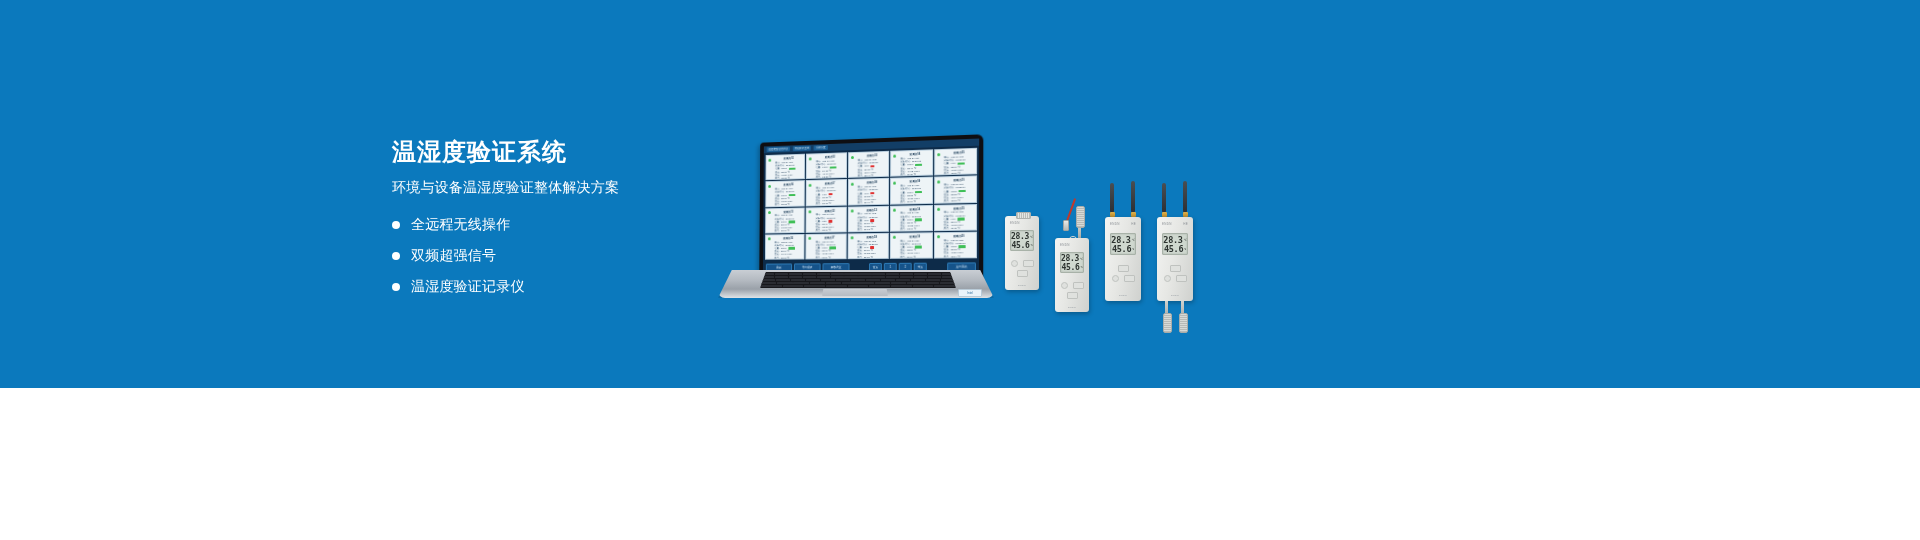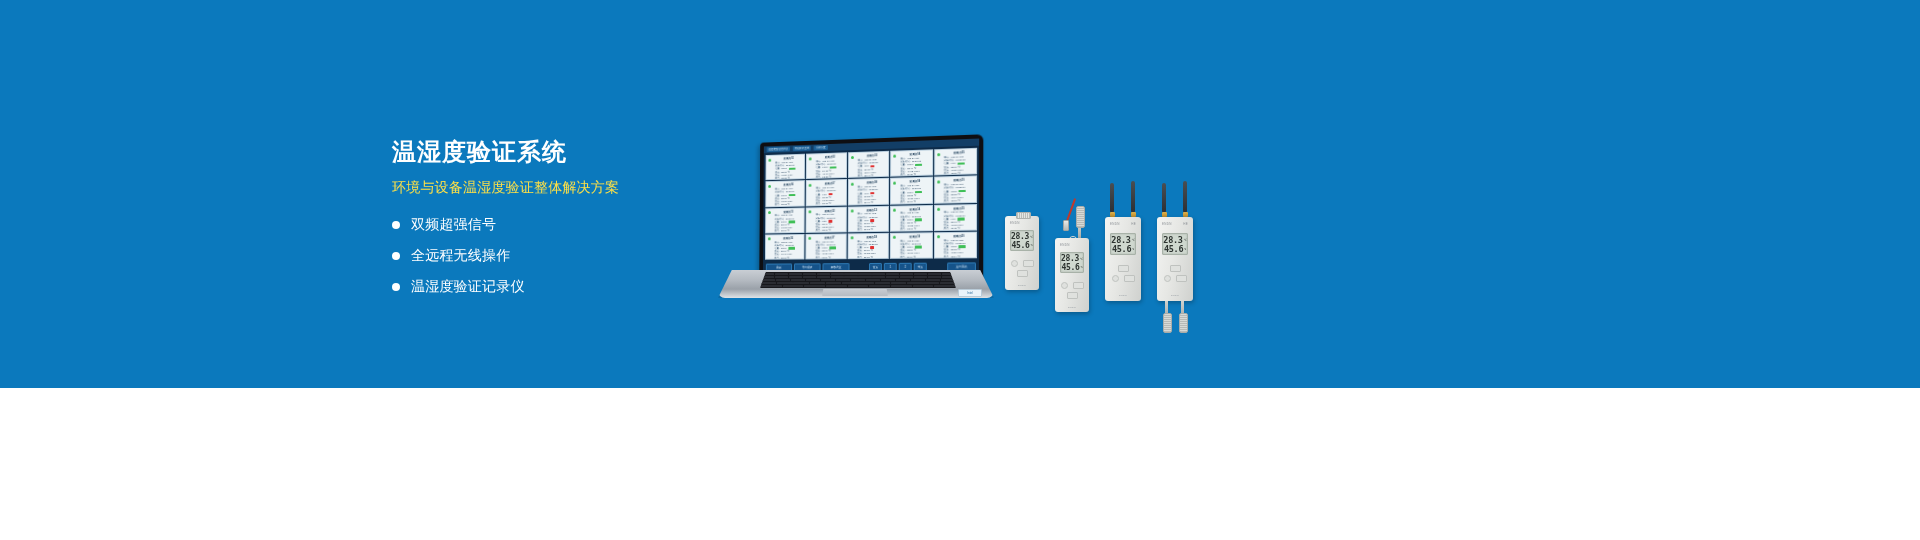--- a/index.html
+++ b/index.html
@@ -2,21 +2,21 @@
 <html><head>
 <meta charset="utf-8">
 <style>
   html,body{margin:0;padding:0;}
   body{width:1920px;height:540px;overflow:hidden;font-family:"Liberation Sans","DejaVu Sans",sans-serif;}
   #stage{position:relative;width:1920px;height:388px;background:#0b79bd;overflow:hidden;}
 
   
   .copy{position:absolute;left:392px;top:140px;width:330px;}
   .title{font-size:24px;font-weight:bold;color:#ffffff;letter-spacing:1px;line-height:1;margin:0 0 16px 0;white-space:nowrap;}
-  .subtitle{font-size:14px;color:#fde047;font-weight:400;line-height:1;margin:0 0 22px 0;white-space:nowrap;letter-spacing:.2px;}
+  .subtitle{font-size:14px;color:#ffffff;font-weight:400;line-height:1;margin:0 0 22px 0;white-space:nowrap;letter-spacing:.2px;}
   .bullets{list-style:none;margin:0;padding:0;}
   .bullets li{display:flex;align-items:center;margin-bottom:13px;}
   .dot{width:8px;height:8px;border-radius:50%;background:#ffffff;flex:0 0 8px;margin-right:11px;}
   .btext{font-size:14px;color:#ffffff;white-space:nowrap;letter-spacing:.2px;}
 
   
   #laptop{position:absolute;left:718px;top:138px;width:276px;height:160px;}
   .lid{position:absolute;left:36px;top:0;width:228px;height:148px;
        background:#0e0e12;border-radius:4px 6px 3px 3px;
        transform:perspective(760px) rotateY(-11deg) rotateX(1.2deg);
@@ -95,25 +95,25 @@
 <body>
 
 <div id="stage">
 
   <div class="copy">
     <h1 class="title">温湿度验证系统</h1>
     <div class="subtitle">环境与设备温湿度验证整体解决方案</div>
     <ul class="bullets">
       <li>
         <span class="dot"></span>
-        <span class="btext">双频超强信号</span>
+        <span class="btext">全远程无线操作</span>
       </li>
       <li>
         <span class="dot"></span>
-        <span class="btext">全远程无线操作</span>
+        <span class="btext">双频超强信号</span>
       </li>
       <li>
         <span class="dot"></span>
         <span class="btext">温湿度验证记录仪</span>
       </li>
     </ul>
   </div>
 
   <div id="laptop">
 

